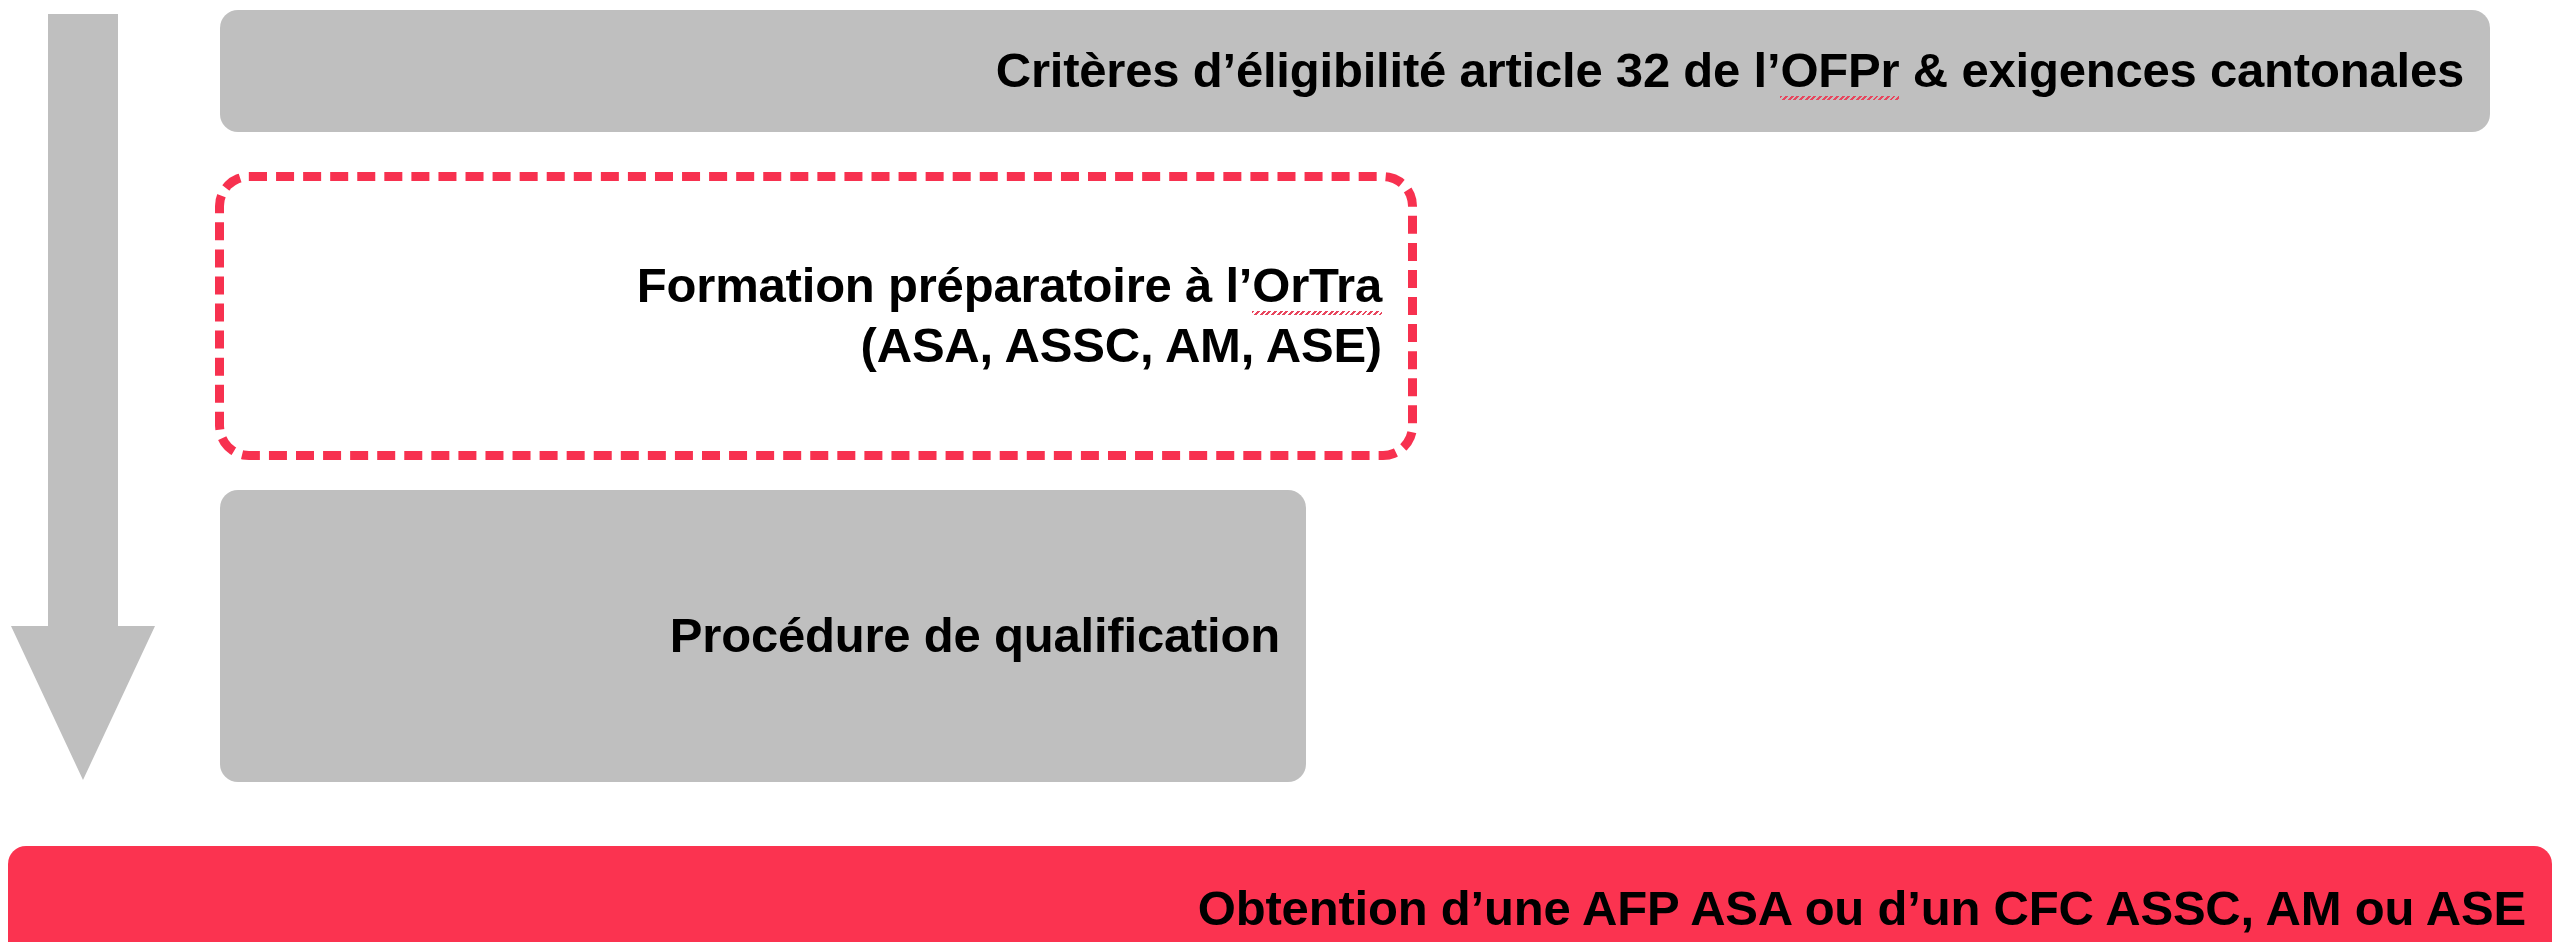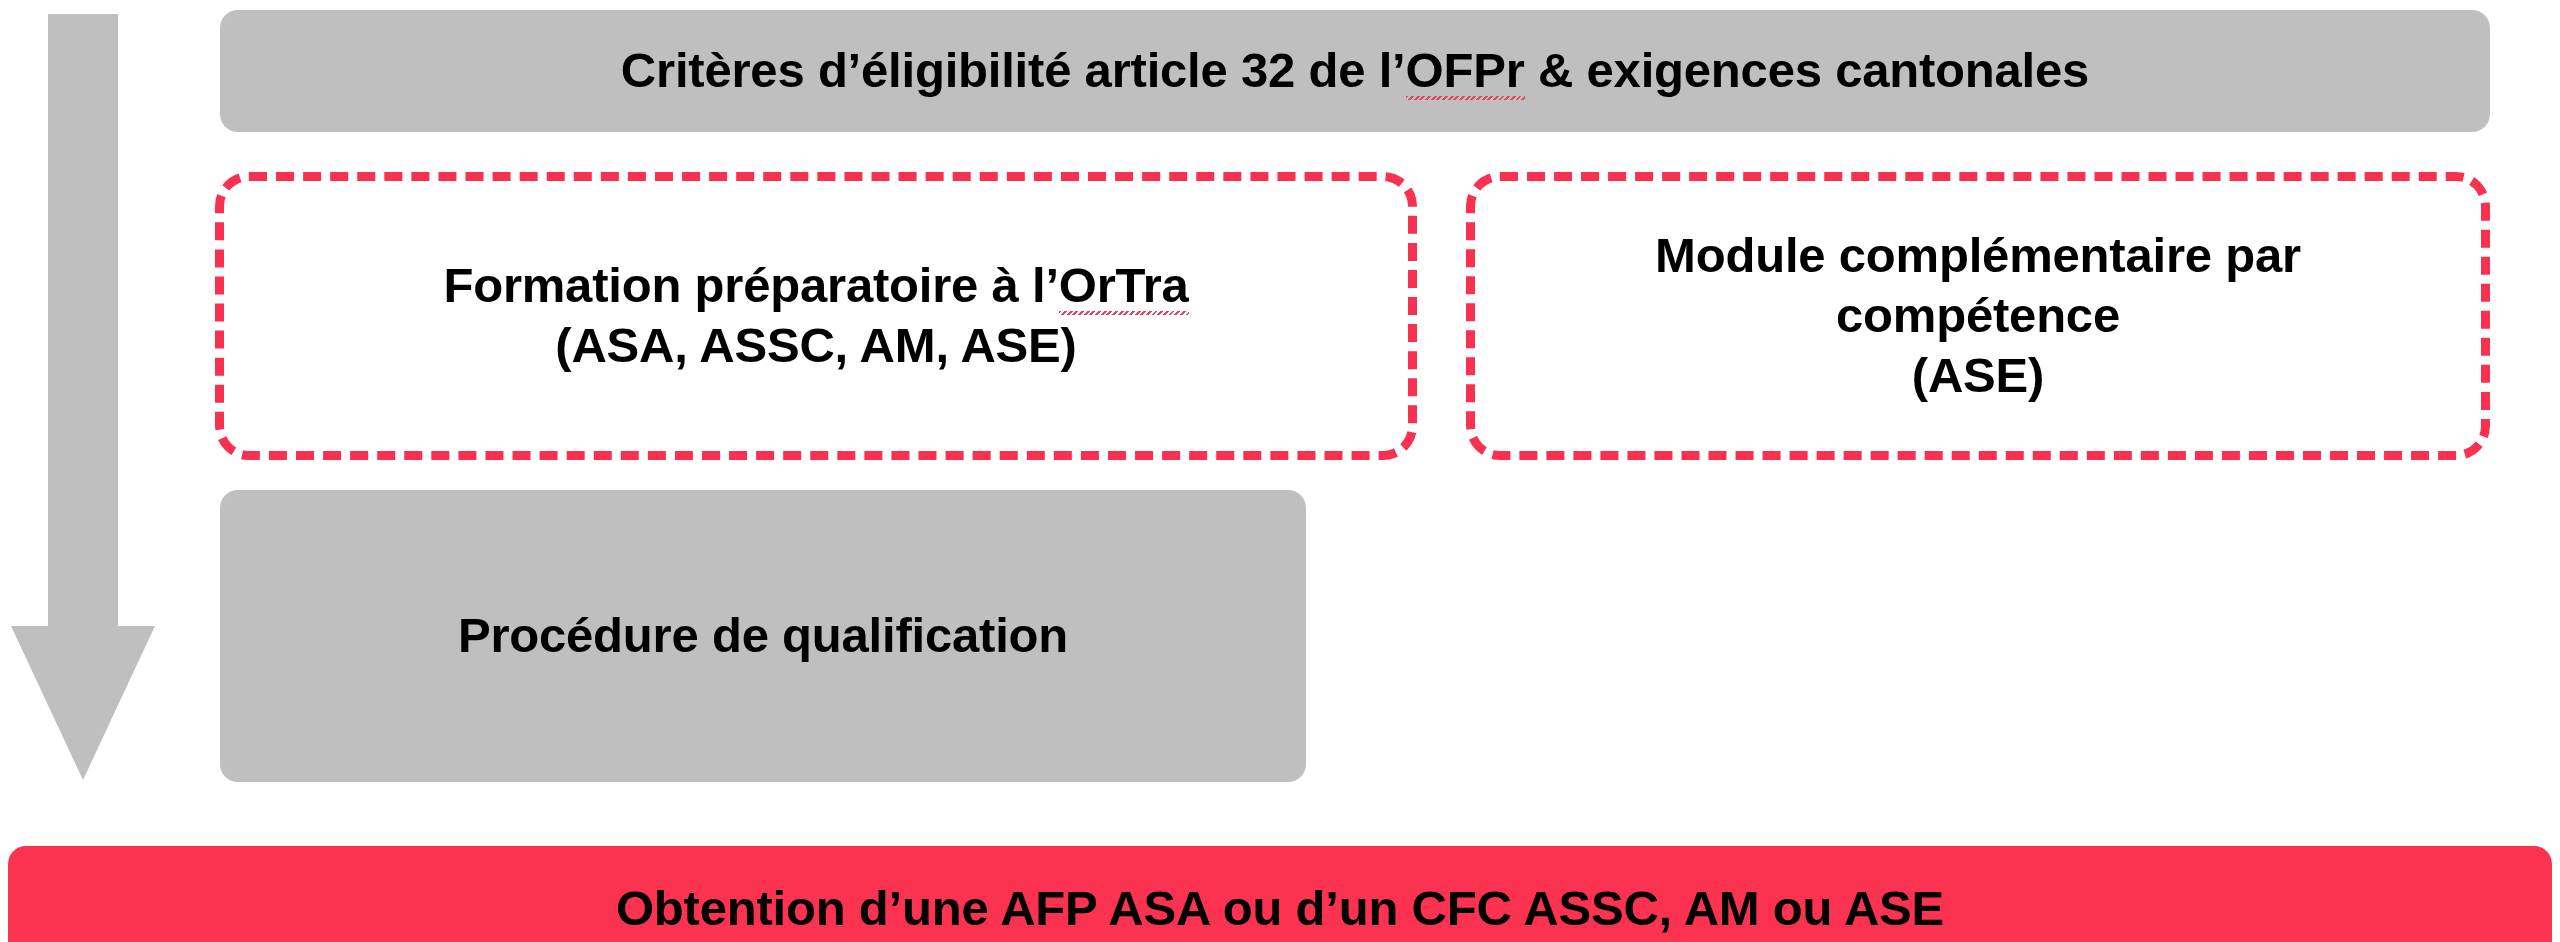--- a/index.html
+++ b/index.html
@@ -32,21 +32,21 @@
     height: 772px;
   }
   .flow-arrow svg { display: block; width: 100%; height: 100%; }
 
   
   .node {
     position: absolute;
     display: flex;
     align-items: center;
     justify-content: center;
-    text-align: center;
+    text-align: right;
     color: #000000;
     font-weight: 700;
     letter-spacing: -0.2px;
     line-height: 1.22;
     padding: 6px 26px;
   }
 
   .node .node-text {
     display: block;
     width: 100%;
@@ -136,25 +136,20 @@
   </div>
 
   <div class="node node-solid-gray" id="node-eligibility">
     <span class="node-text"><span>Critères d’éligibilité article 32 de l’</span><span class="squiggle">OFPr</span><span> &amp; exigences cantonales</span></span>
   </div>
 
   <div class="node node-dashed" id="node-preparatory">
     <span class="node-text"><span>Formation préparatoire à l’</span><span class="squiggle">OrTra</span><br><span>(ASA, ASSC, AM, ASE)</span></span>
   </div>
 
-  <div class="node node-dashed" id="node-complementary">
-    <span class="node-text">Module complémentaire par
-compétence
-(ASE)</span>
-  </div>
 
   <div class="node node-solid-gray" id="node-qualification">
     <span class="node-text">Procédure de qualification</span>
   </div>
 
 
   <div class="node node-solid-red" id="node-outcome">
     <span class="node-text">Obtention d’une AFP ASA ou d’un CFC ASSC, AM ou ASE</span>
   </div>
 

